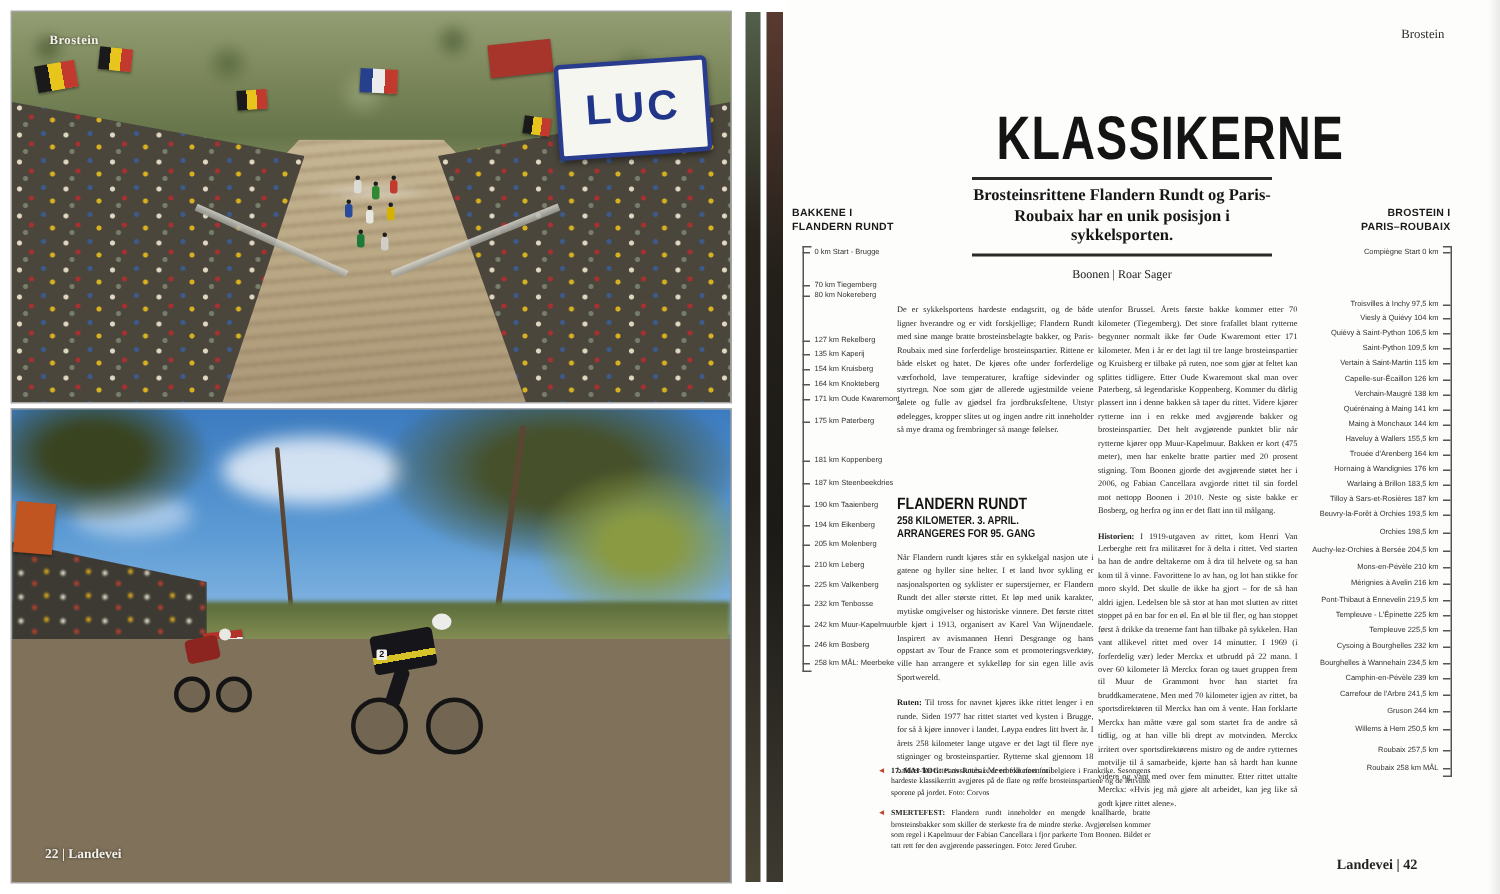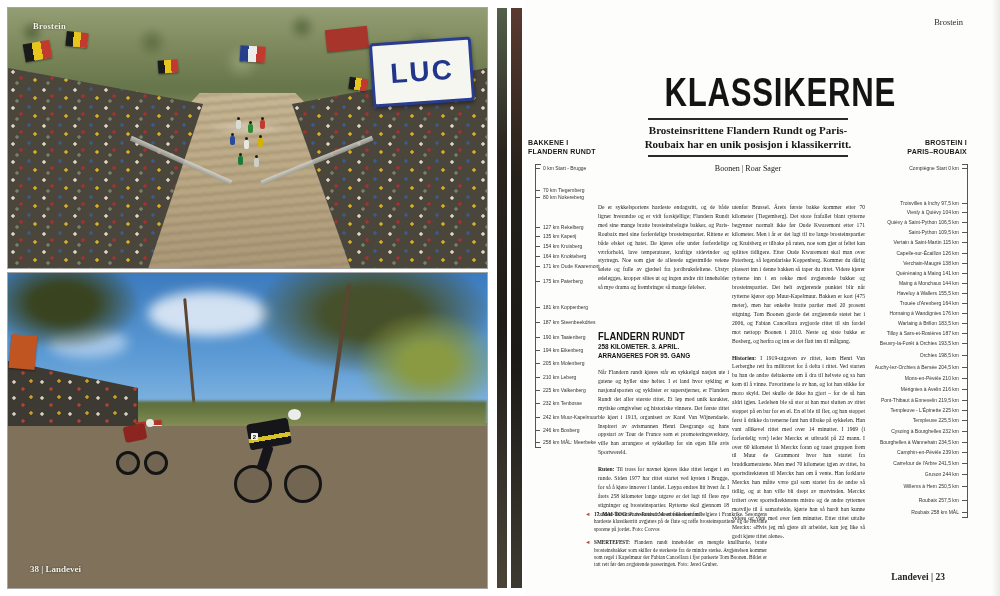--- a/index.html
+++ b/index.html
@@ -197,37 +197,37 @@
       <div class="torso" style="left:116px;top:152px;width:22px;height:16px;background:#8c2420;transform:rotate(-12deg);"></div>
       <div class="helmet" style="left:138px;top:146px;width:8px;height:8px;background:#e8e8e2;"></div>
 
       <div class="wheel" style="left:226px;top:192px;width:32px;height:32px;"></div>
       <div class="wheel" style="left:276px;top:192px;width:32px;height:32px;"></div>
       <div class="torso" style="left:240px;top:148px;width:42px;height:26px;background:linear-gradient(180deg,#16161a 55%,#d8c22a 55% 72%,#16161a 72%);transform:rotate(-10deg);"></div>
       <div class="torso" style="left:252px;top:172px;width:10px;height:26px;background:#16161a;transform:rotate(18deg);"></div>
       <div class="helmet" style="left:280px;top:136px;width:13px;height:11px;background:#ececea;"></div>
       <div class="race-number" style="left:243px;top:160px;">2</div>
 
-      <span class="footer-left">38 | Landevei</span>
+      <span class="footer-left">22 | Landevei</span>
     </div>
   </div>
 
   <div class="gutter">
     <div class="gutter-bar b1"></div>
     <div class="gutter-bar b2"></div>
   </div>
 
   <div class="page-right">
 
     <span class="kicker-right">Brostein</span>
 
     <div class="header-block">
       <div class="headline">KLASSIKERNE</div>
       <div class="rule"></div>
-      <div class="subtitle">Brosteinsrittene Flandern Rundt og Paris-Roubaix har en unik posisjon i klassikerritt.</div>
+      <div class="subtitle">Brosteinsrittene Flandern Rundt og Paris-Roubaix har en unik posisjon i sykkelsporten.</div>
       <div class="rule"></div>
       <div class="byline">Boonen | Roar Sager</div>
     </div>
 
     <div class="sb-title sb-title-left">
       <div>BAKKENE I</div>
       <div>FLANDERN RUNDT</div>
     </div>
     <div class="timeline" id="tl-left">
       <div class="tl-line tl-line-left"></div>
@@ -467,17 +467,17 @@
       <div class="caption">
         <span class="cap-marker">◄</span>
         <p><b class="lead">17. MAI-TOG:</b><span> Paris-Roubaix er en folkefest for belgiere i Frankrike. Sesongens hardeste klassikerritt avgjøres på de flate og røffe brosteinspartiene og de lettvinte sporene på jordet. Foto: Corvos</span></p>
       </div>
       <div class="caption">
         <span class="cap-marker">◄</span>
         <p><b class="lead">SMERTEFEST:</b><span> Flandern rundt inneholder en mengde knallharde, bratte brosteinsbakker som skiller de sterkeste fra de mindre sterke. Avgjørelsen kommer som regel i Kapelmuur der Fabian Cancellara i fjor parkerte Tom Boonen. Bildet er tatt rett før den avgjørende passeringen. Foto: Jered Gruber.</span></p>
       </div>
     </div>
 
-    <span class="footer-right">Landevei | 23</span>
+    <span class="footer-right">Landevei | 42</span>
   </div>
 
   <div class="edge-shadow-right"></div>
 </div>
 
 </body></html>

